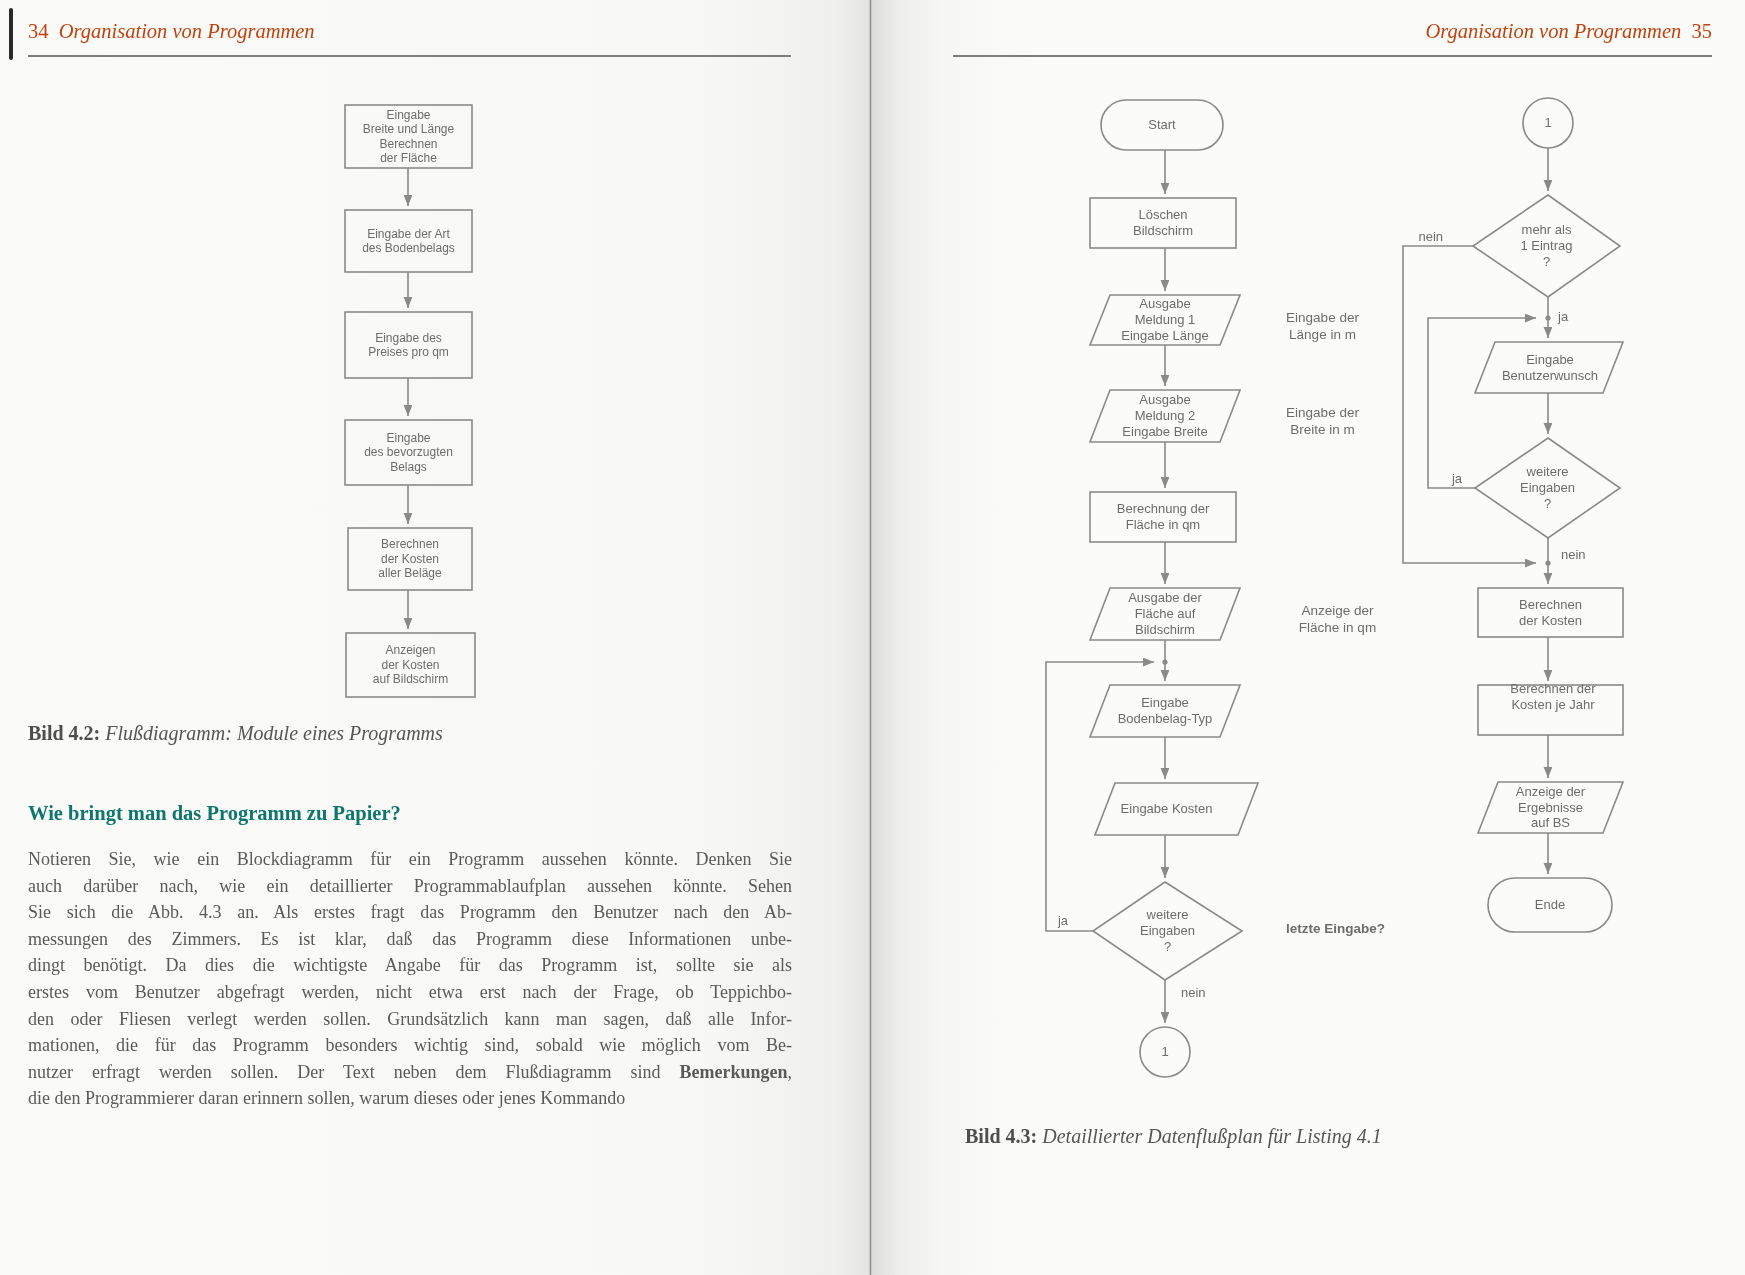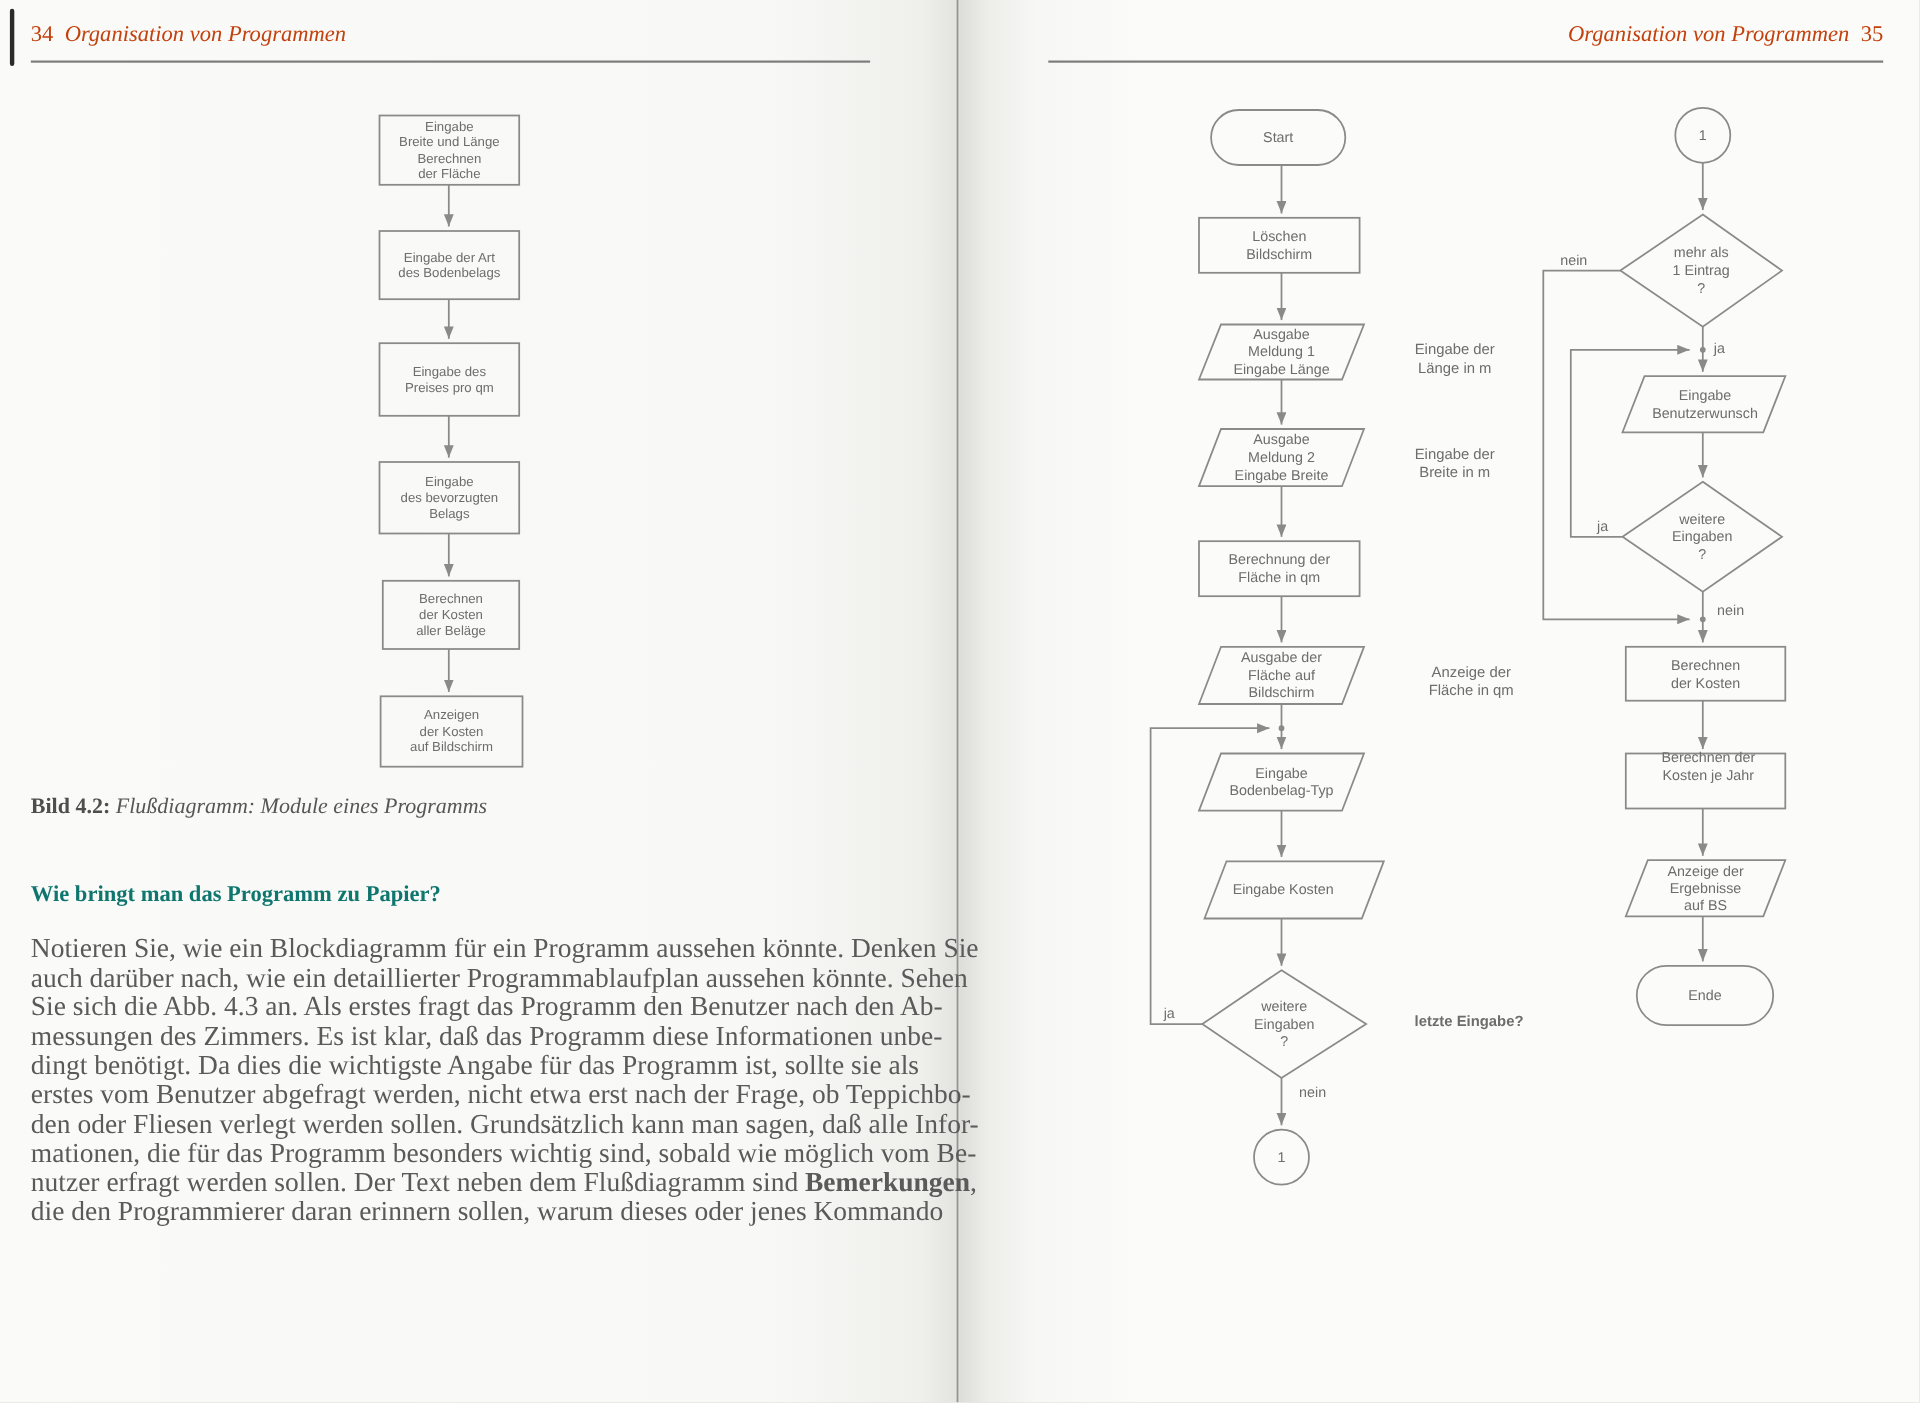--- a/index.html
+++ b/index.html
@@ -20,21 +20,21 @@
           font-family:"Liberation Sans", sans-serif;color:#6d6d6d;white-space:pre-line;line-height:1.2;}
   .f34{font-size:12px;}
   .f35{font-size:13px;line-height:1.22;}
   .annot{position:absolute;font-family:"Liberation Sans", sans-serif;color:#6d6d6d;font-size:13.5px;
          text-align:center;white-space:pre-line;line-height:1.25;}
   
   .caption{font-size:20px;color:#565656;}
   .caption b{color:#4e4e4e;}
   .caption .ital{font-style:italic;}
   .heading{font-size:20.5px;font-weight:bold;color:#0f766e;}
-  #bodytext{font-size:25px;color:#5a5a5a;width:764px;}
+  #bodytext{font-size:18px;color:#5a5a5a;width:764px;}
   .pline{height:26.6px;text-align:justify;text-align-last:justify;white-space:nowrap;}
   .pline.last{text-align-last:left;}
   svg .shape{fill:none;stroke:#8a8a8a;stroke-width:1.6;}
   svg .flow{stroke:#8a8a8a;stroke-width:1.6;fill:none;}
   svg text{font-family:"Liberation Sans", sans-serif;font-size:13px;fill:#6d6d6d;}
 </style>
 </head>
 <body>
 
 <div id="page">
@@ -204,13 +204,16 @@
 
     <div class="annot" style="left:330px;top:225px;width:125px;">Eingabe der
 Länge in m</div>
     <div class="annot" style="left:330px;top:320px;width:125px;">Eingabe der
 Breite in m</div>
     <div class="annot" style="left:345px;top:518px;width:125px;">Anzeige der
 Fläche in qm</div>
     <div class="annot" style="left:356px;top:836px;width:170px;text-align:left;font-weight:bold;">letzte Eingabe?</div>
   </div>
 
+  <div class="abs caption" style="left:965px;top:1125px;">
+    <b>Bild 4.3:</b>&nbsp;<span class="ital">Detaillierter Datenflußplan für Listing 4.1</span>
+  </div>
 </div>
 
 </body></html>

